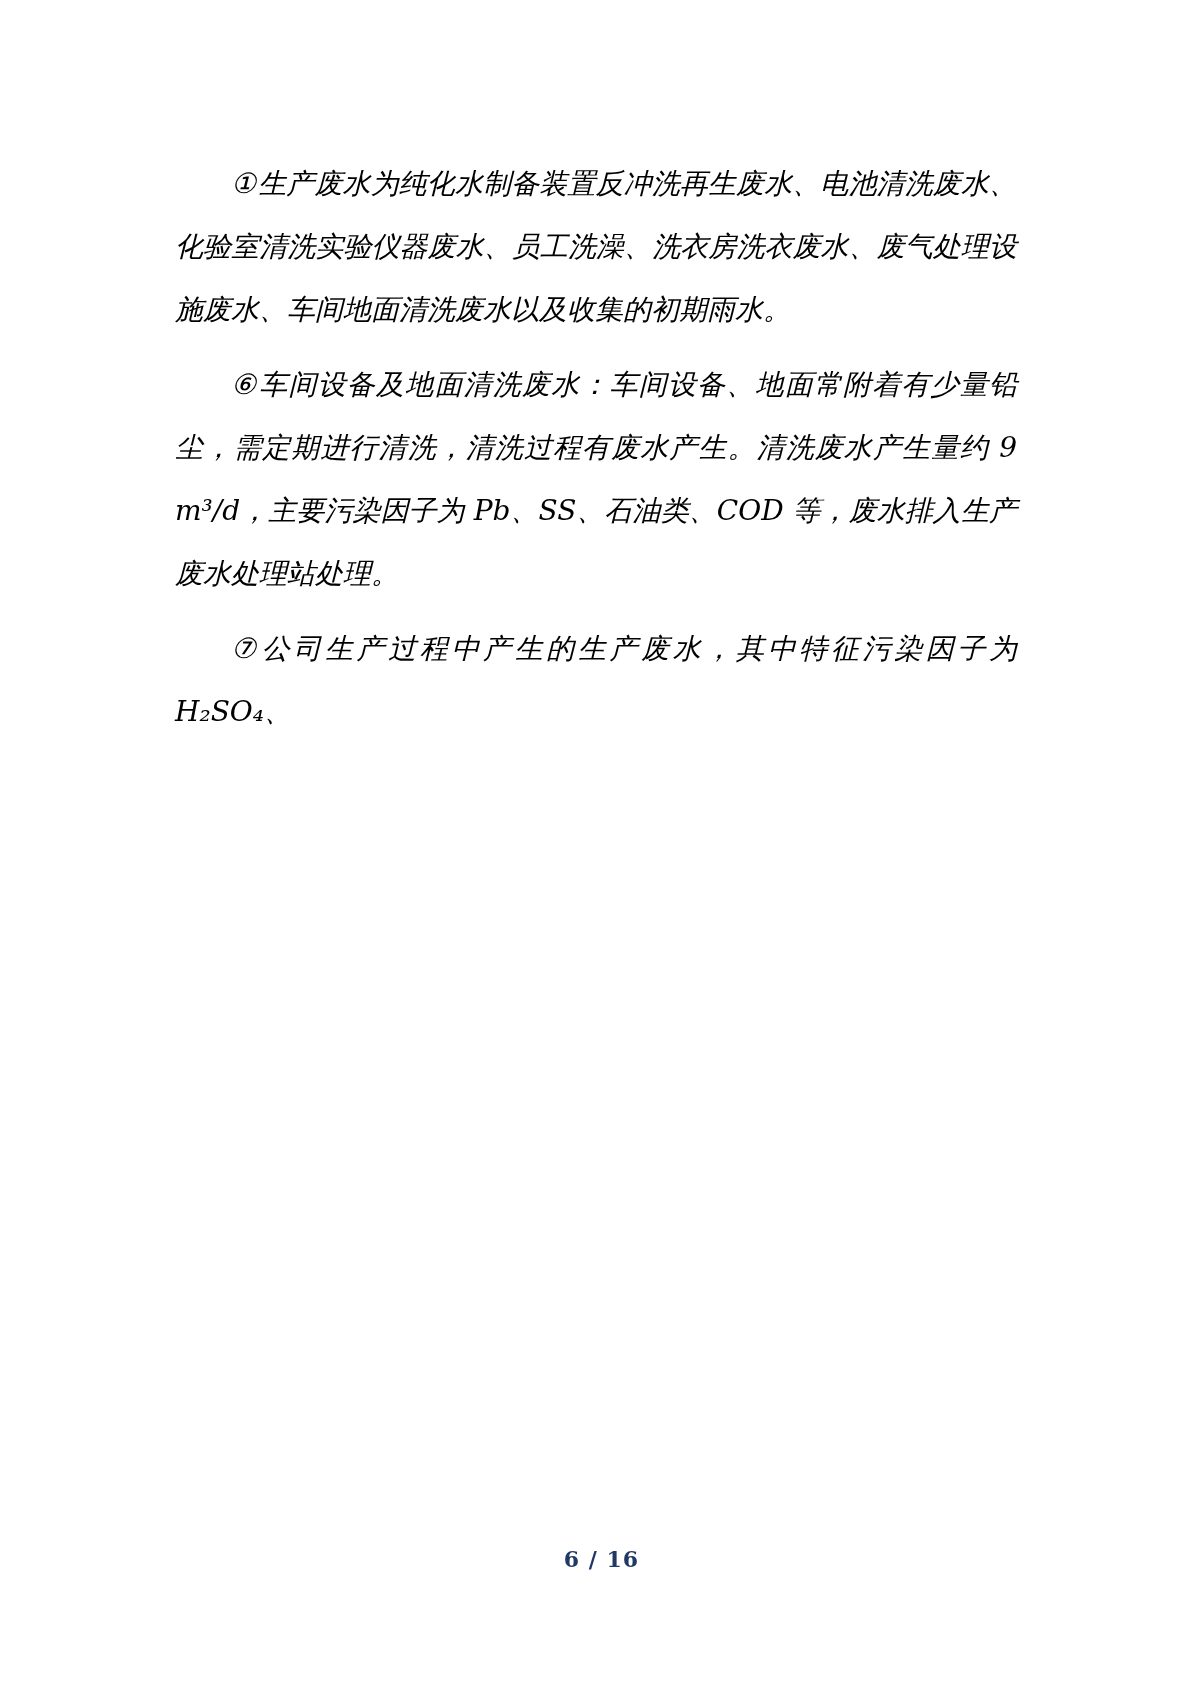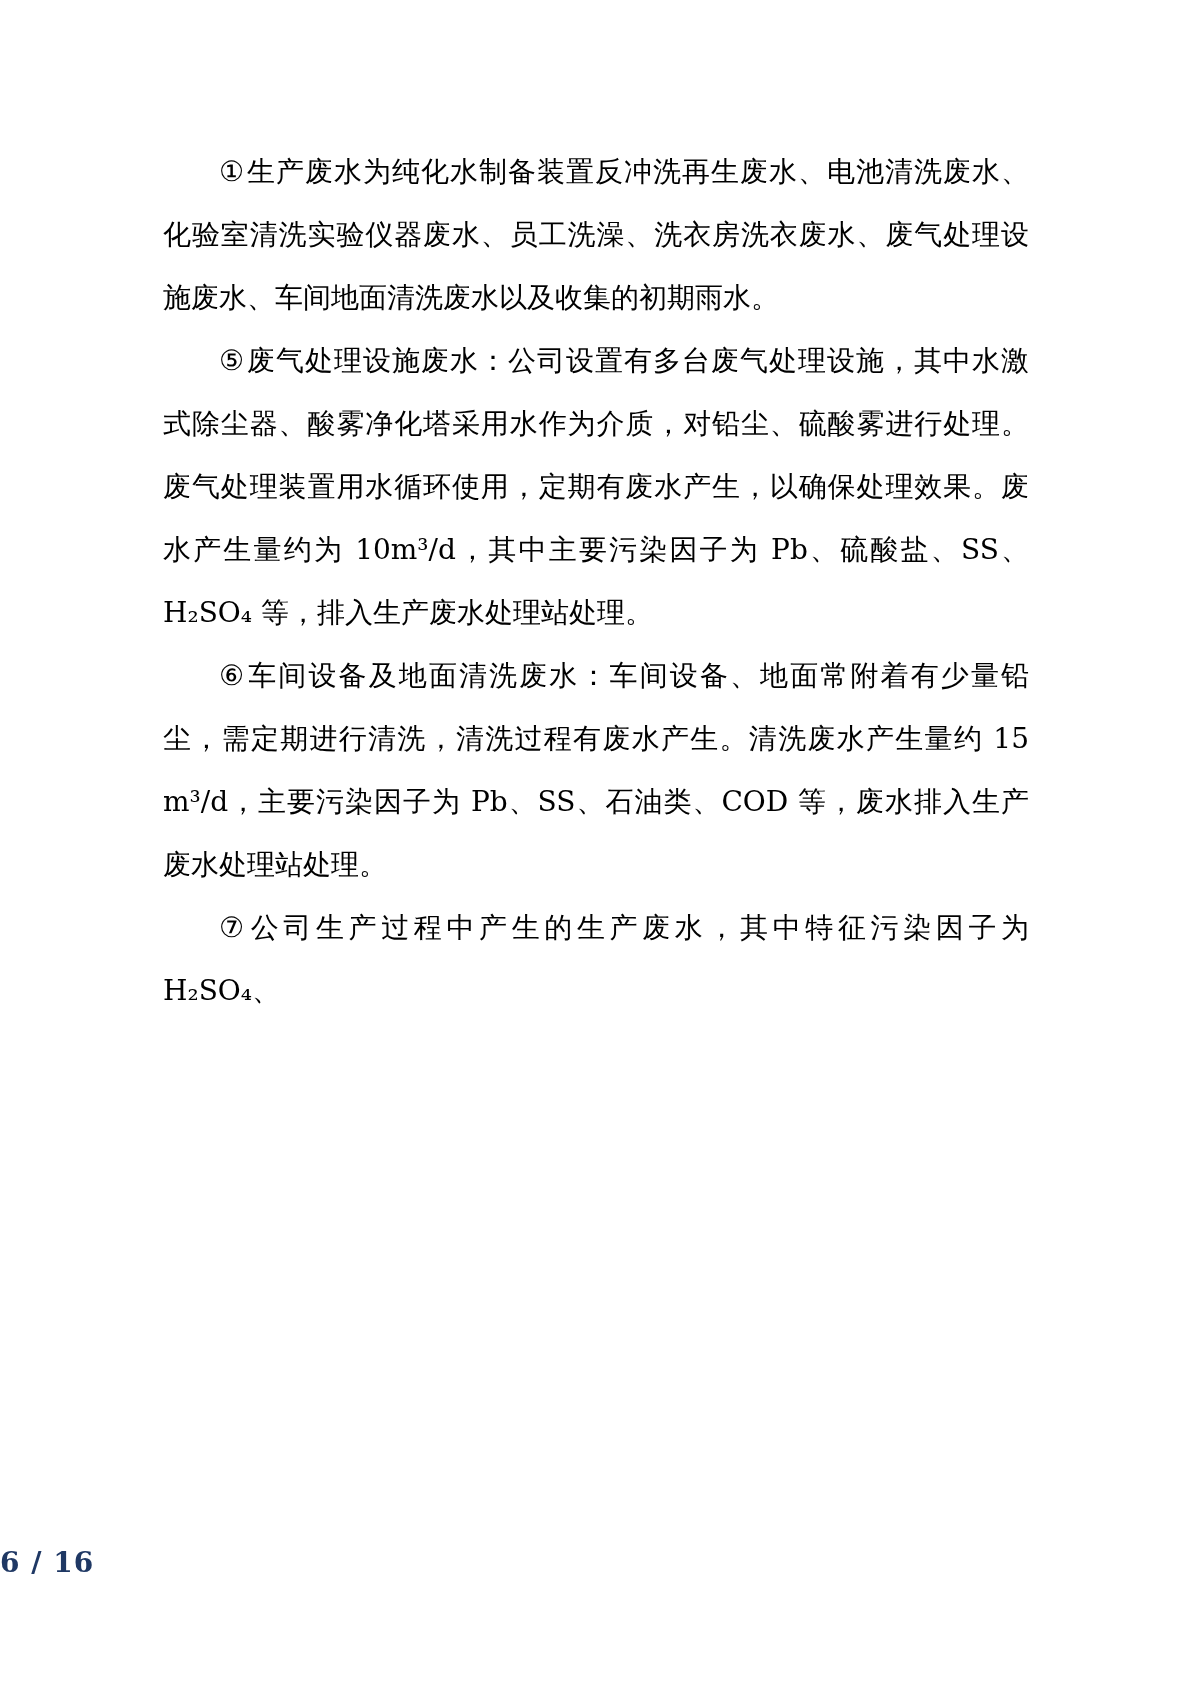--- a/index.html
+++ b/index.html
@@ -19,53 +19,53 @@
     position: absolute;
     left: 163px;
     top: 140px;
     width: 866px;
     color: #000000;
     font-size: 28px;
     line-height: 63px;
     text-align: justify;
   }
   .para {
-    margin: 0;
+    margin: 12px;
     padding: 0;
     text-indent: 2em;
+    font-style: italic;
   }
   .marker {
     margin-right: 2px;
   }
   .footer {
     position: absolute;
-    left: 0;
+    left: 12px;
     right: 0;
     top: 1546px;
-    text-align: left;
+    text-align: center;
     color: #1f3864;
     font-weight: 700;
-    font-size: 28px;
+    font-size: 22px;
     letter-spacing: 1px;
   }
 </style>
 </head>
 <body>
 
 <div class="page">
   <div class="content">
 
     <p class="para"><span class="marker">①</span><span>生产废水为纯化水制备装置反冲洗再生废水、电池清洗废水、化验室清洗实验仪器废水、员工洗澡、洗衣房洗衣废水、废气处理设施废水、车间地面清洗废水以及收集的初期雨水。</span></p>
 
 
 
 
-    <p class="para"><span class="marker">⑤</span><span>废气处理设施废水：公司设置有多台废气处理设施，其中水激式除尘器、酸雾净化塔采用水作为介质，对铅尘、硫酸雾进行处理。废气处理装置用水循环使用，定期有废水产生，以确保处理效果。废水产生量约为 10m³/d，其中主要污染因子为 Pb、硫酸盐、SS、H₂SO₄ 等，排入生产废水处理站处理。</span></p>
 
-    <p class="para"><span class="marker">⑥</span><span>车间设备及地面清洗废水：车间设备、地面常附着有少量铅尘，需定期进行清洗，清洗过程有废水产生。清洗废水产生量约 15 m³/d，主要污染因子为 Pb、SS、石油类、COD 等，废水排入生产废水处理站处理。</span></p>
+    <p class="para"><span class="marker">⑥</span><span>车间设备及地面清洗废水：车间设备、地面常附着有少量铅尘，需定期进行清洗，清洗过程有废水产生。清洗废水产生量约 9 m³/d，主要污染因子为 Pb、SS、石油类、COD 等，废水排入生产废水处理站处理。</span></p>
 
     <p class="para"><span class="marker">⑦</span><span>公司生产过程中产生的生产废水，其中特征污染因子为 H₂SO₄、</span></p>
 
   </div>
 
   <div class="footer">
     <span>6 / 16</span>
   </div>
 </div>
 

